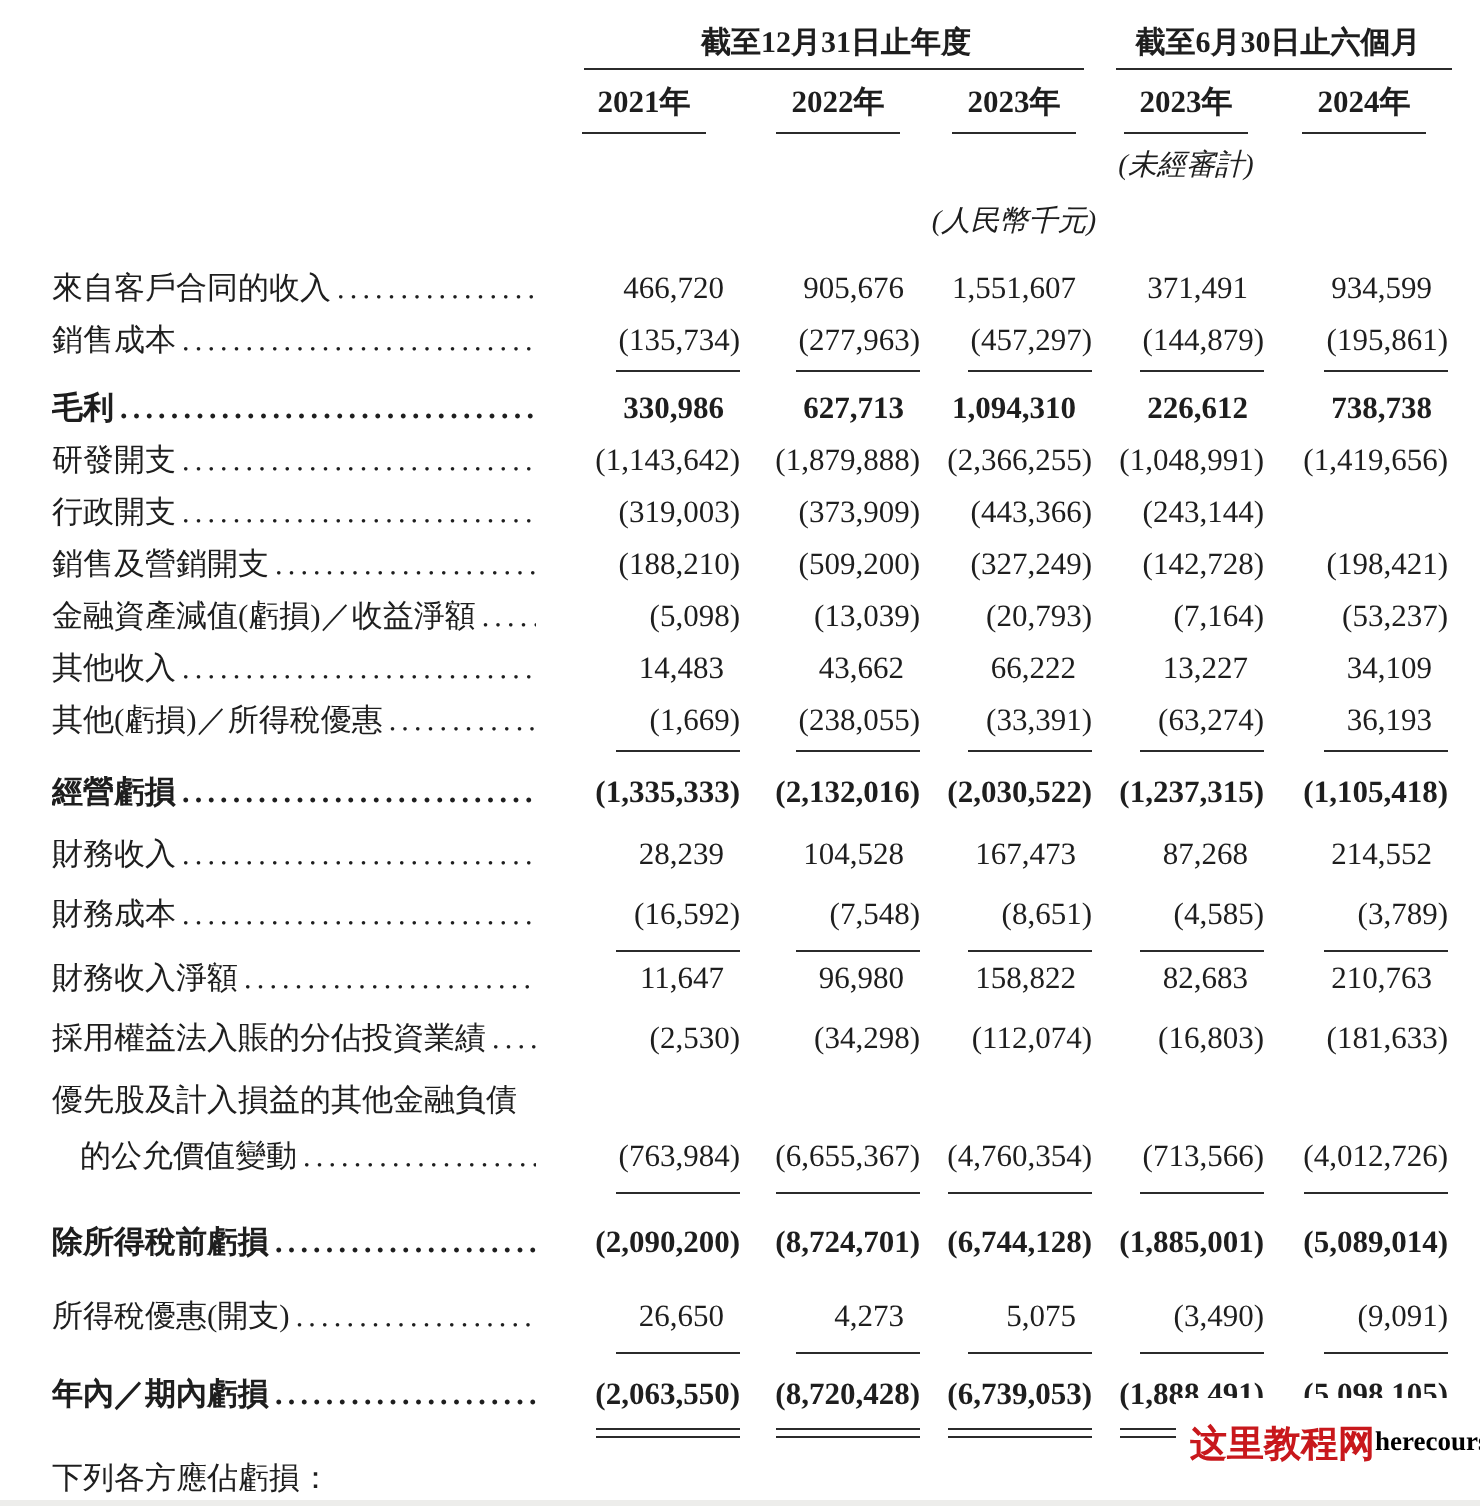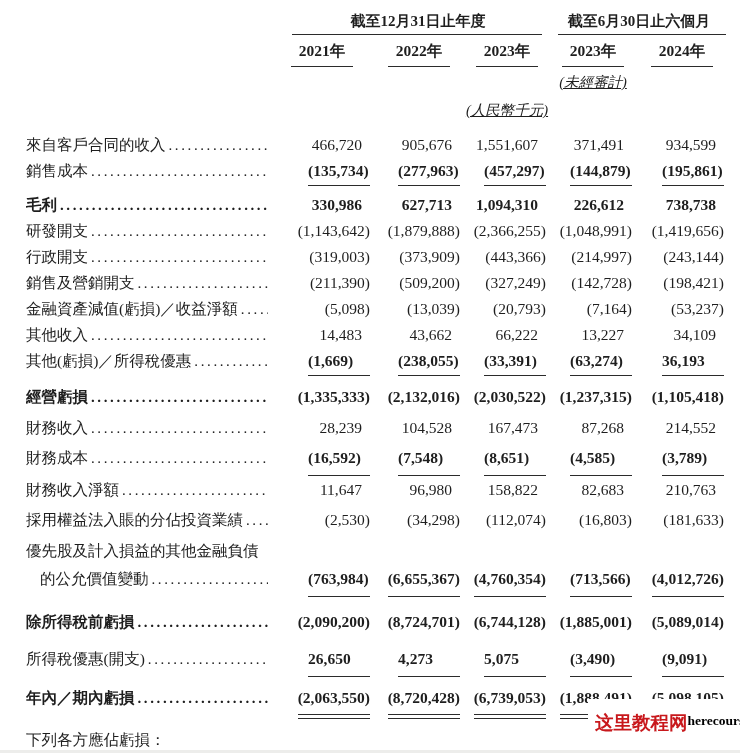--- a/index.html
+++ b/index.html
@@ -28,21 +28,21 @@
   .g-rule { border-bottom: 1.6px solid #2b2b2b; height: 0; }
   .g1-rule { grid-column: 2 / 5; margin: 0 8px 0 22px; }
   .g2-rule { grid-column: 5 / 7; margin: 0 2px 0 8px; }
   .h-years { margin-top: 6px; }
   .yr-cell { text-align: center; }
   .yr {
     display: inline-block; font-weight: bold; white-space: nowrap;
     border-bottom: 1.6px solid #2b2b2b; padding: 0 8px 4px 8px;
   }
   .h-note { margin-top: 6px; }
-  .note { font-style: italic; font-size: 14.5px; text-align: center; white-space: nowrap; text-decoration: underline; }
+  .note { font-style: italic; font-size: 14.5px; text-align: center; white-space: nowrap; }
   .note-unaudited { grid-column: 5 / 6; }
   .h-currency { margin-top: 9px; }
   .note-currency { grid-column: 4 / 5; }
 
   
   #table-body { margin-top: 13px; }
   .row { line-height: 24px; }
   .row.mid { line-height: 28.5px; }
   .row.gap-md { margin-top: 7px; }
   .row.gap-lg { margin-top: 11px; }
@@ -54,21 +54,21 @@
   .dots { flex: 1 1 auto; overflow: hidden; white-space: nowrap; margin-left: 3px; }
   .dots::after {
     content: "..........................................................";
     letter-spacing: 2.6px; font-size: 15px; color: #1e1e1e;
   }
   .row.nodots .dots::after { content: ""; }
 
   .num-cell { text-align: right; padding-right: 4px; white-space: nowrap; }
   .val { display: inline-block; padding-bottom: 2px; }
   .val.pos { padding-right: 8px; }
-  .val.u { border-bottom: 1.6px solid #2b2b2b; min-width: 62px; text-align: left; font-weight: bold; }
+  .val.u { border-bottom: 1.6px solid #2b2b2b; min-width: 62px; text-align: right; }
   .val.dd { border-bottom: 1.6px solid #2b2b2b; min-width: 62px; text-align: right; position: relative; }
   .val.dd::after {
     content: ""; position: absolute; left: 0; right: 0; bottom: -5px;
     border-bottom: 1.6px solid #2b2b2b; height: 0;
   }
 
   
   .watermark {
     position: absolute; right: 0; bottom: 4px; z-index: 5;
     background: #ffffff; display: flex; align-items: center;
@@ -158,29 +158,28 @@
         <div class="num-cell"><span class="val">(1,419,656)</span></div>
       </div>
       <div class="row grid">
         <div class="label-cell">
           <span class="lbl">行政開支</span>
           <span class="dots"></span>
         </div>
         <div class="num-cell"><span class="val">(319,003)</span></div>
         <div class="num-cell"><span class="val">(373,909)</span></div>
         <div class="num-cell"><span class="val">(443,366)</span></div>
-        <div class="num-cell"><span class="val">(214,997)</span></div>
         <div class="num-cell"><span class="val">(243,144)</span></div>
       </div>
       <div class="row grid">
         <div class="label-cell">
           <span class="lbl">銷售及營銷開支</span>
           <span class="dots"></span>
         </div>
-        <div class="num-cell"><span class="val">(211,390)</span></div>
+        <div class="num-cell"><span class="val">(188,210)</span></div>
         <div class="num-cell"><span class="val">(509,200)</span></div>
         <div class="num-cell"><span class="val">(327,249)</span></div>
         <div class="num-cell"><span class="val">(142,728)</span></div>
         <div class="num-cell"><span class="val">(198,421)</span></div>
       </div>
       <div class="row grid">
         <div class="label-cell">
           <span class="lbl">金融資產減值(虧損)／收益淨額</span>
           <span class="dots"></span>
         </div>

